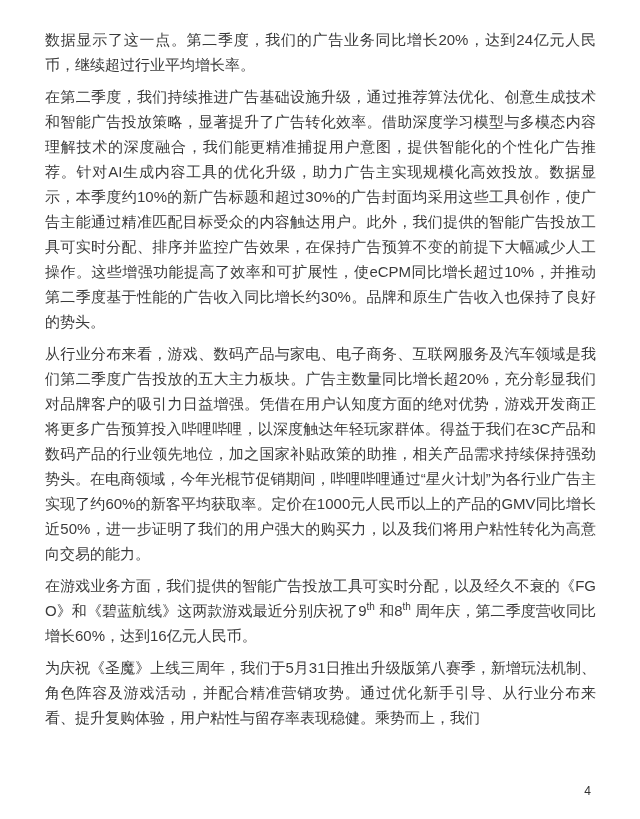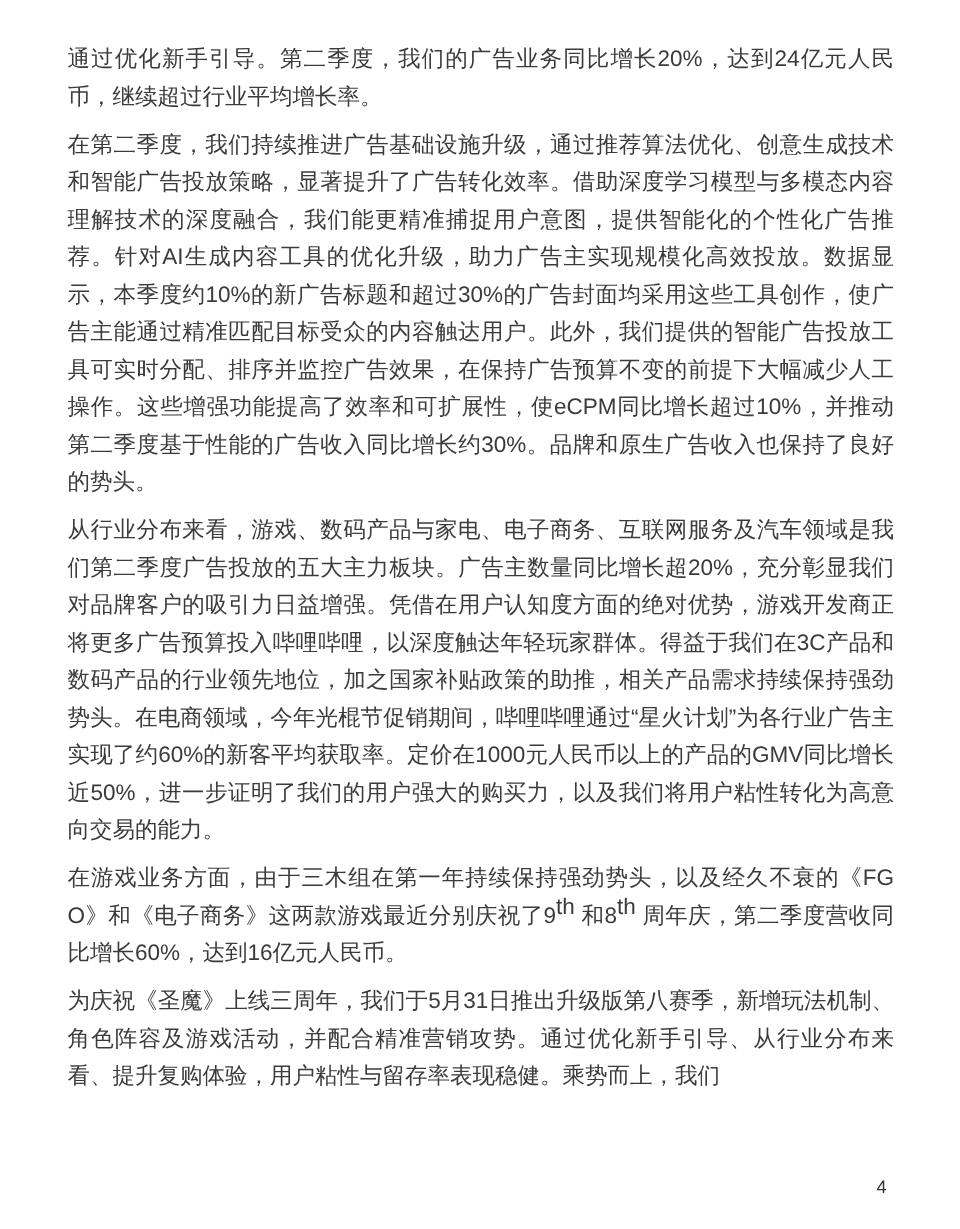--- a/index.html
+++ b/index.html
@@ -23,43 +23,43 @@
   }
   .content p {
     font-size: 15px;
     line-height: 25px;
     color: #3b3b3b;
     text-align: justify;
     margin-bottom: 7px;
     word-break: break-all;
   }
   .content p sup {
-    font-size: 15px;
+    font-size: 10px;
     vertical-align: super;
     line-height: 0;
   }
   .page-number {
     position: absolute;
     top: 783px;
     right: 49px;
     font-size: 12px;
     line-height: 16px;
     color: #333333;
   }
 </style>
 </head>
 <body>
 
 <div class="page">
   <div class="content">
-    <p>通过优化新手引导。第二季度，我们的广告业务同比增长20%，达到24亿元人民币，继续超过行业平均增长率。</p>
+    <p>数据显示了这一点。第二季度，我们的广告业务同比增长20%，达到24亿元人民币，继续超过行业平均增长率。</p>
 
     <p>在第二季度，我们持续推进广告基础设施升级，通过推荐算法优化、创意生成技术和智能广告投放策略，显著提升了广告转化效率。借助深度学习模型与多模态内容理解技术的深度融合，我们能更精准捕捉用户意图，提供智能化的个性化广告推荐。针对AI生成内容工具的优化升级，助力广告主实现规模化高效投放。数据显示，本季度约10%的新广告标题和超过30%的广告封面均采用这些工具创作，使广告主能通过精准匹配目标受众的内容触达用户。此外，我们提供的智能广告投放工具可实时分配、排序并监控广告效果，在保持广告预算不变的前提下大幅减少人工操作。这些增强功能提高了效率和可扩展性，使eCPM同比增长超过10%，并推动第二季度基于性能的广告收入同比增长约30%。品牌和原生广告收入也保持了良好的势头。</p>
 
     <p>从行业分布来看，游戏、数码产品与家电、电子商务、互联网服务及汽车领域是我们第二季度广告投放的五大主力板块。广告主数量同比增长超20%，充分彰显我们对品牌客户的吸引力日益增强。凭借在用户认知度方面的绝对优势，游戏开发商正将更多广告预算投入哔哩哔哩，以深度触达年轻玩家群体。得益于我们在3C产品和数码产品的行业领先地位，加之国家补贴政策的助推，相关产品需求持续保持强劲势头。在电商领域，今年光棍节促销期间，哔哩哔哩通过“星火计划”为各行业广告主实现了约60%的新客平均获取率。定价在1000元人民币以上的产品的GMV同比增长近50%，进一步证明了我们的用户强大的购买力，以及我们将用户粘性转化为高意向交易的能力。</p>
 
-    <p><span>在游戏业务方面，由于三木组在第一年持续保持强劲势头，以及经久不衰的《FGO》和《电子商务》这两款游戏最近分别庆祝了9</span><sup>th</sup><span> 和8</span><sup>th</sup><span> 周年庆，第二季度营收同比增长60%，达到16亿元人民币。</span></p>
+    <p><span>在游戏业务方面，我们提供的智能广告投放工具可实时分配，以及经久不衰的《FGO》和《碧蓝航线》这两款游戏最近分别庆祝了9</span><sup>th</sup><span> 和8</span><sup>th</sup><span> 周年庆，第二季度营收同比增长60%，达到16亿元人民币。</span></p>
 
     <p>为庆祝《圣魔》上线三周年，我们于5月31日推出升级版第八赛季，新增玩法机制、角色阵容及游戏活动，并配合精准营销攻势。通过优化新手引导、从行业分布来看、提升复购体验，用户粘性与留存率表现稳健。乘势而上，我们</p>
   </div>
 
   <div class="page-number">4</div>
 </div>
 
 </body></html>

